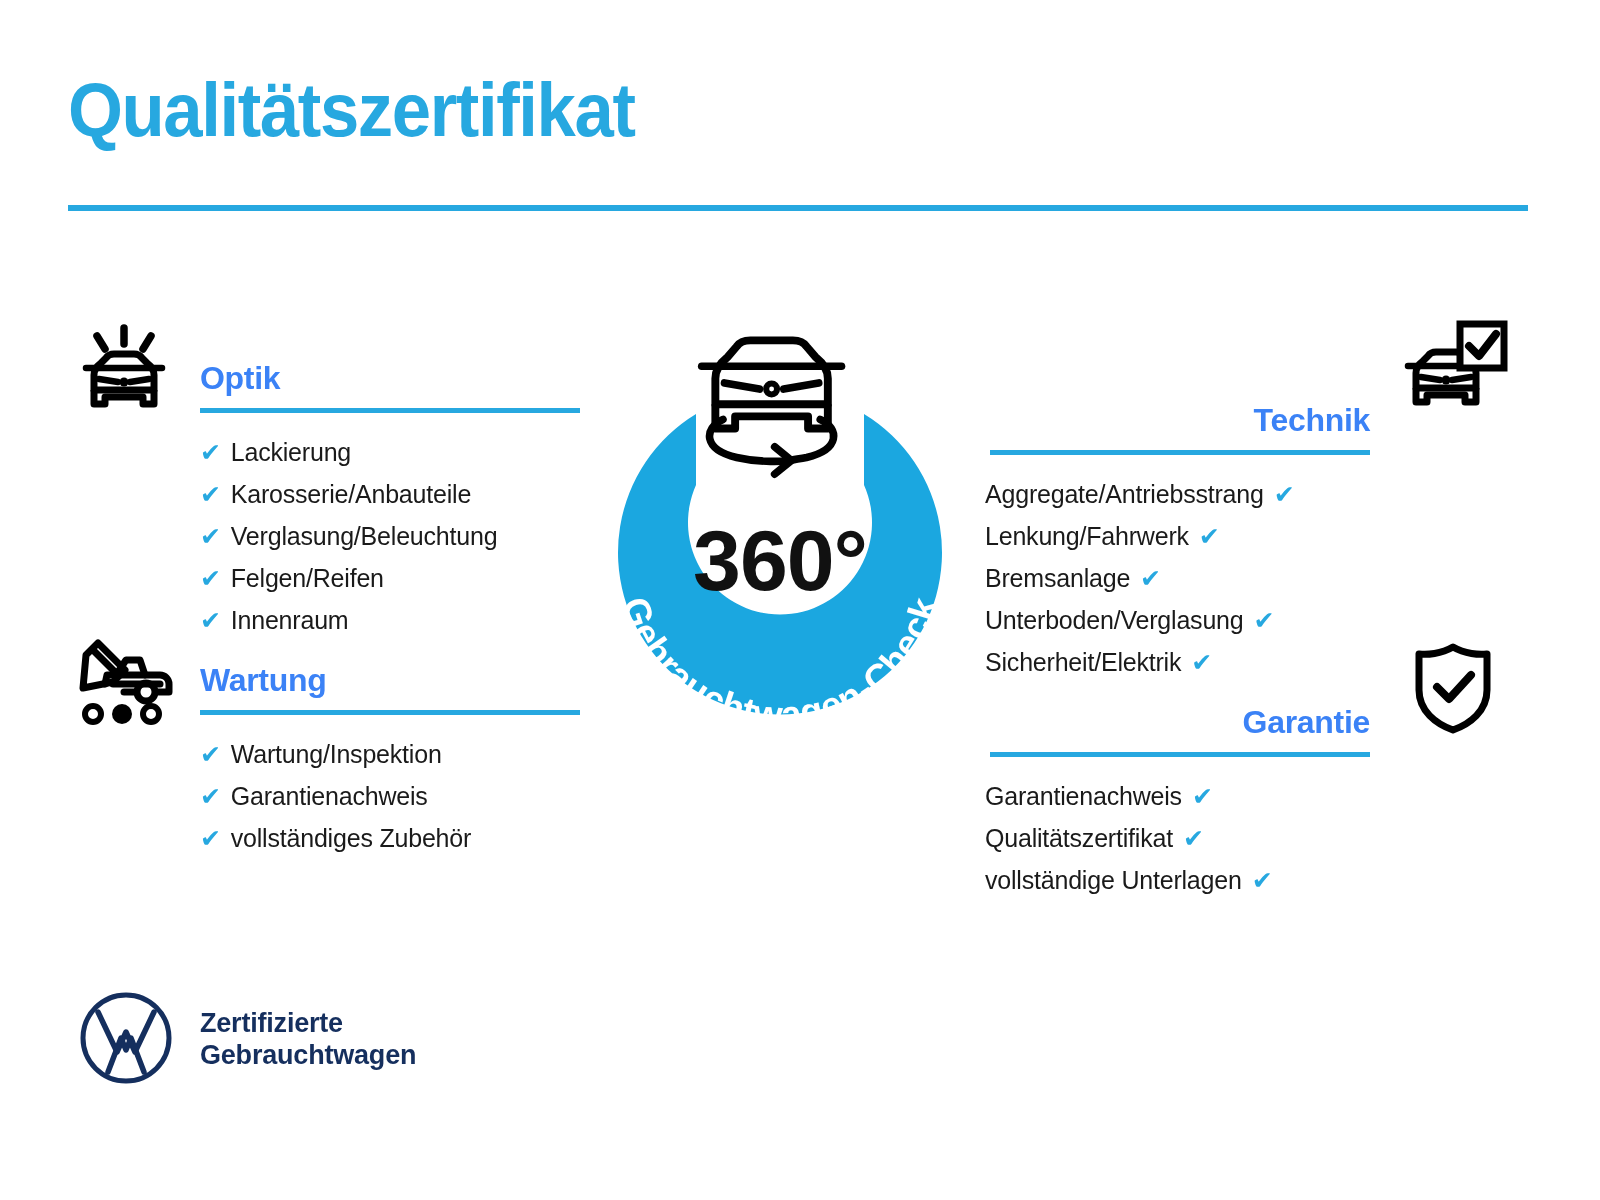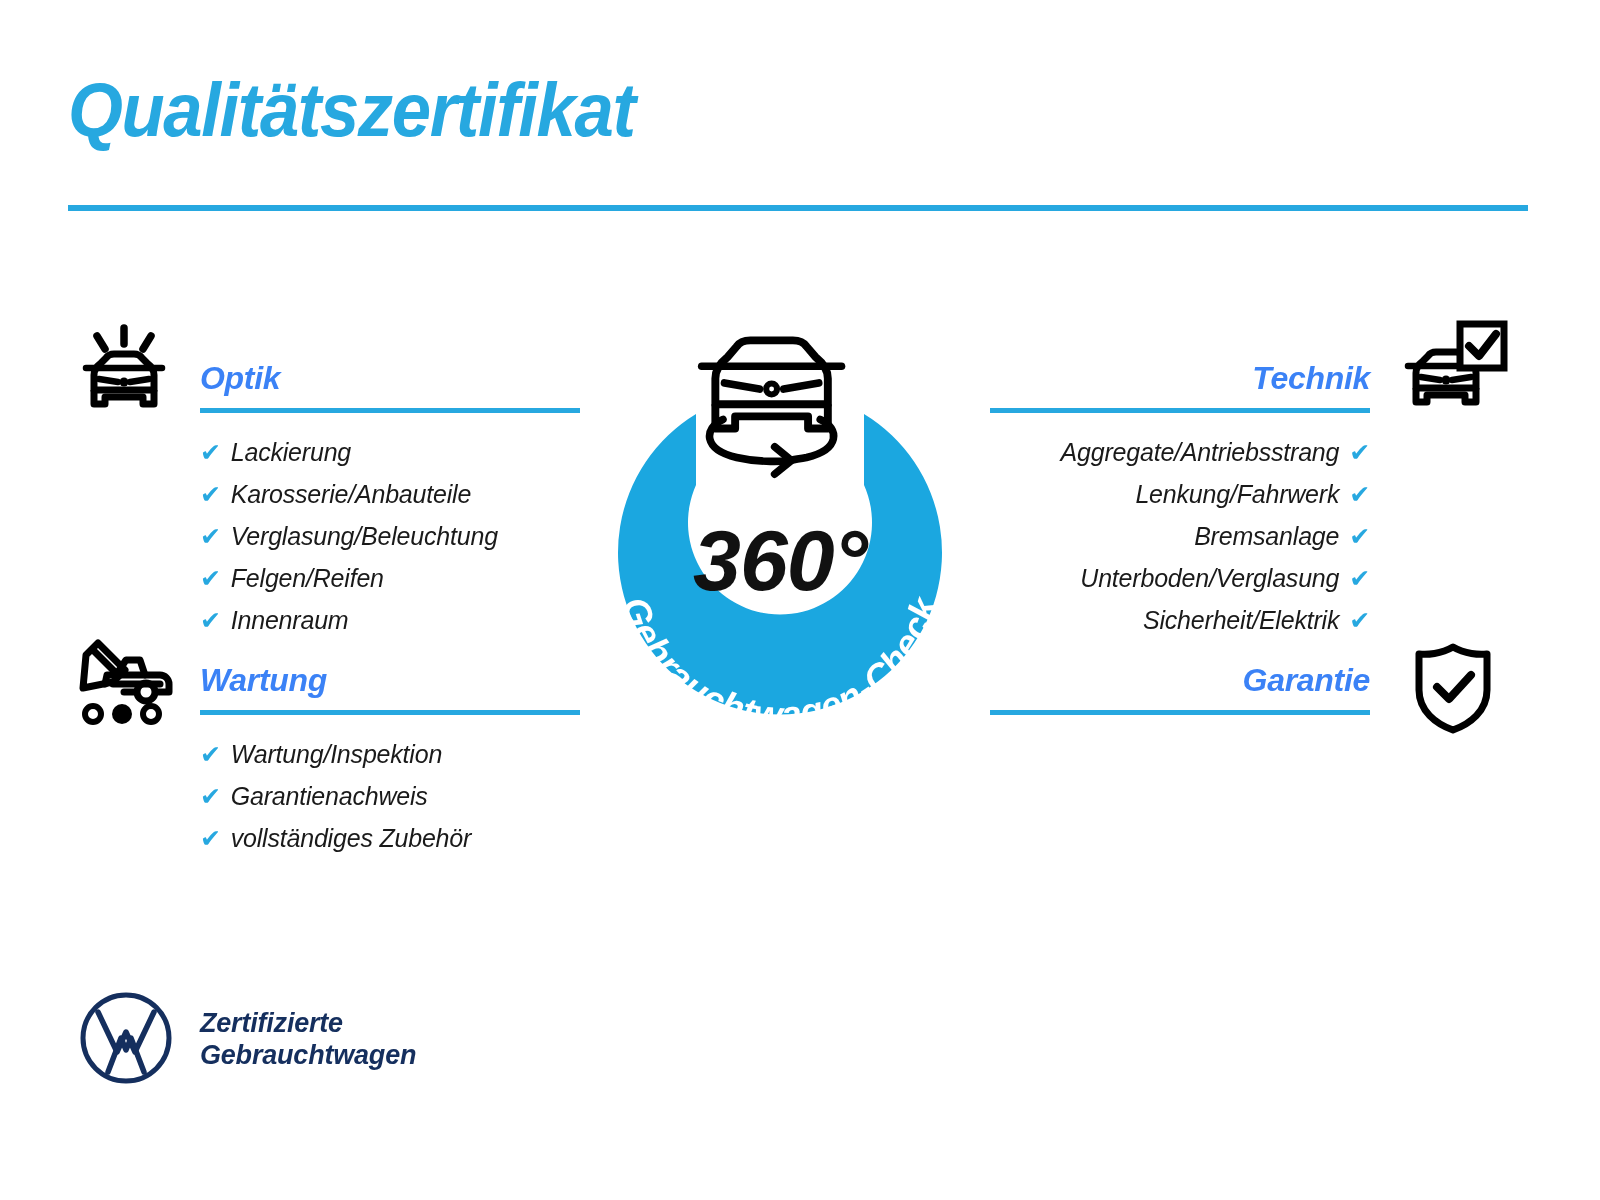--- a/index.html
+++ b/index.html
@@ -9,21 +9,20 @@
   }
   body {
     font-family: "Liberation Sans", "DejaVu Sans", sans-serif;
   }
   #page {
     position: relative;
     width: 1600px;
     height: 1200px;
     background: #ffffff;
     overflow: hidden;
-    font-style: italic;
   }
 
   
   .page-title {
     position: absolute;
     left: 68px;
     top: 72px;
     font-size: 76px;
     font-weight: bold;
     color: #27a8e0;
@@ -86,24 +85,24 @@
     font-size: 25px;
   }
 
   
   .section.left .sec-title { left: 0; }
   .section.left .sec-rule { left: 0; }
   .section.left .sec-list li { text-align: left; }
   .section.left .chk { margin-right: 10px; }
 
   
-  .section.right { text-align: right; }
+  .section.right { text-align: right; margin-top: 42px; }
   .section.right .sec-title { right: 0; }
   .section.right .sec-rule { right: 0; }
-  .section.right .sec-list li { text-align: right; }
+  .section.right .sec-list li { text-align: left; }
   .section.right .chk { margin-left: 10px; }
 
   
   #sec-optik   { left: 200px; top: 355px;  width: 380px; }
   #sec-wartung { left: 200px; top: 657px;  width: 380px; }
   #sec-technik { left: 985px; top: 355px;  width: 385px; }
   #sec-garantie{ left: 985px; top: 657px;  width: 385px; }
 
   
   .icon-box { position: absolute; }
@@ -291,20 +290,25 @@
       <li><span>Unterboden/Verglasung</span><span class="chk">✔</span></li>
       <li><span>Sicherheit/Elektrik</span><span class="chk">✔</span></li>
     </ul>
   </div>
 
   <div class="section right" id="sec-garantie">
     <div class="sec-head">
       <div class="sec-title">Garantie</div>
       <div class="sec-rule"></div>
     </div>
+    <ul class="sec-list">
+      <li><span>Garantienachweis</span><span class="chk">✔</span></li>
+      <li><span>Qualitätszertifikat</span><span class="chk">✔</span></li>
+      <li><span>vollständige Unterlagen</span><span class="chk">✔</span></li>
+    </ul>
   </div>
 
   <div id="footer-logo">
     <span>
       <svg width="96" height="96" viewBox="0 0 96 96">
         <circle cx="48" cy="48" r="43" fill="none" stroke="#152f5e" stroke-width="5"></circle>
         <path d="M48 9 L48 9" fill="none" stroke="#152f5e" stroke-width="5"></path>
         <g fill="none" stroke="#152f5e" stroke-width="5.5" stroke-linejoin="round" stroke-linecap="round">
           <path d="M20 22 L39 62 L48 42 L57 62 L76 22"></path>
           <path d="M30 82 L43 48 L48 60 L53 48 L66 82"></path>

